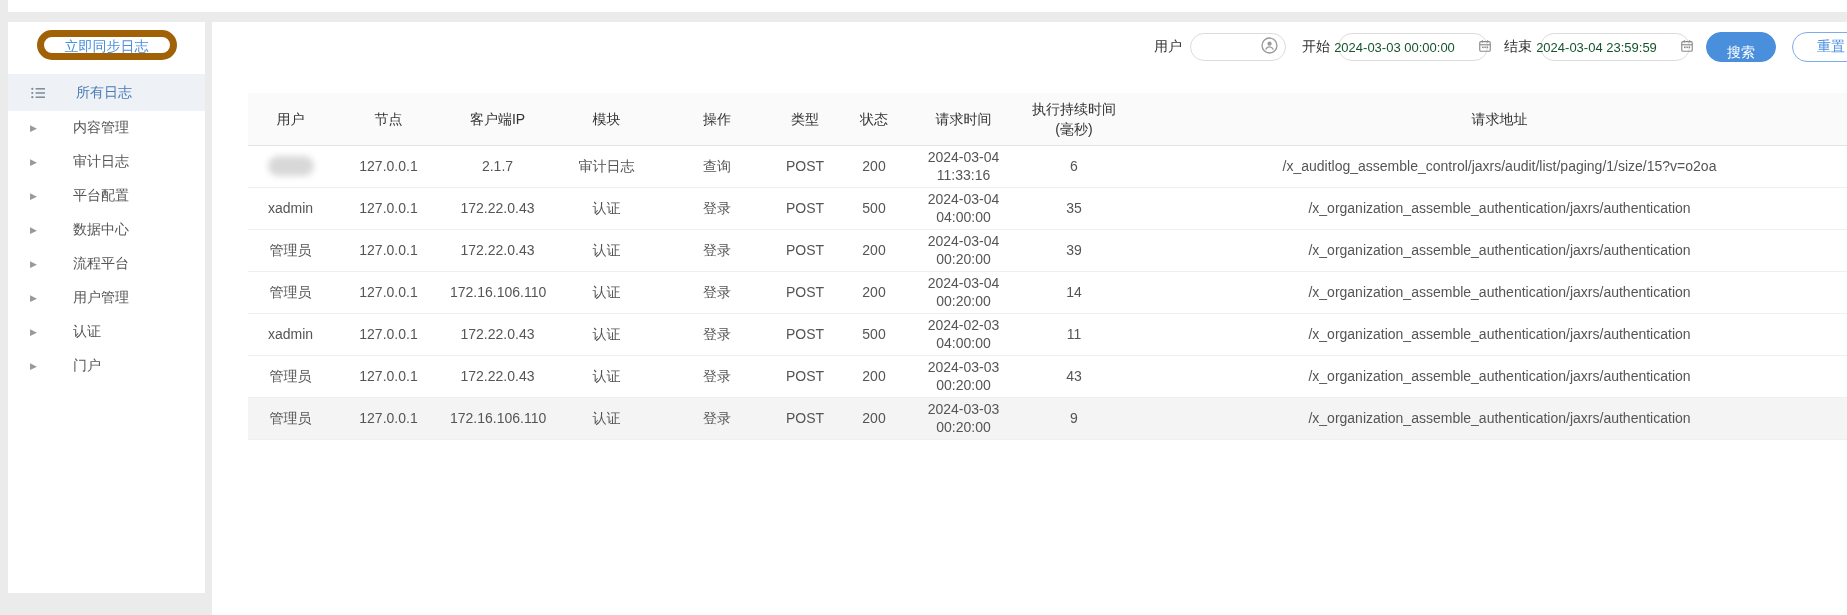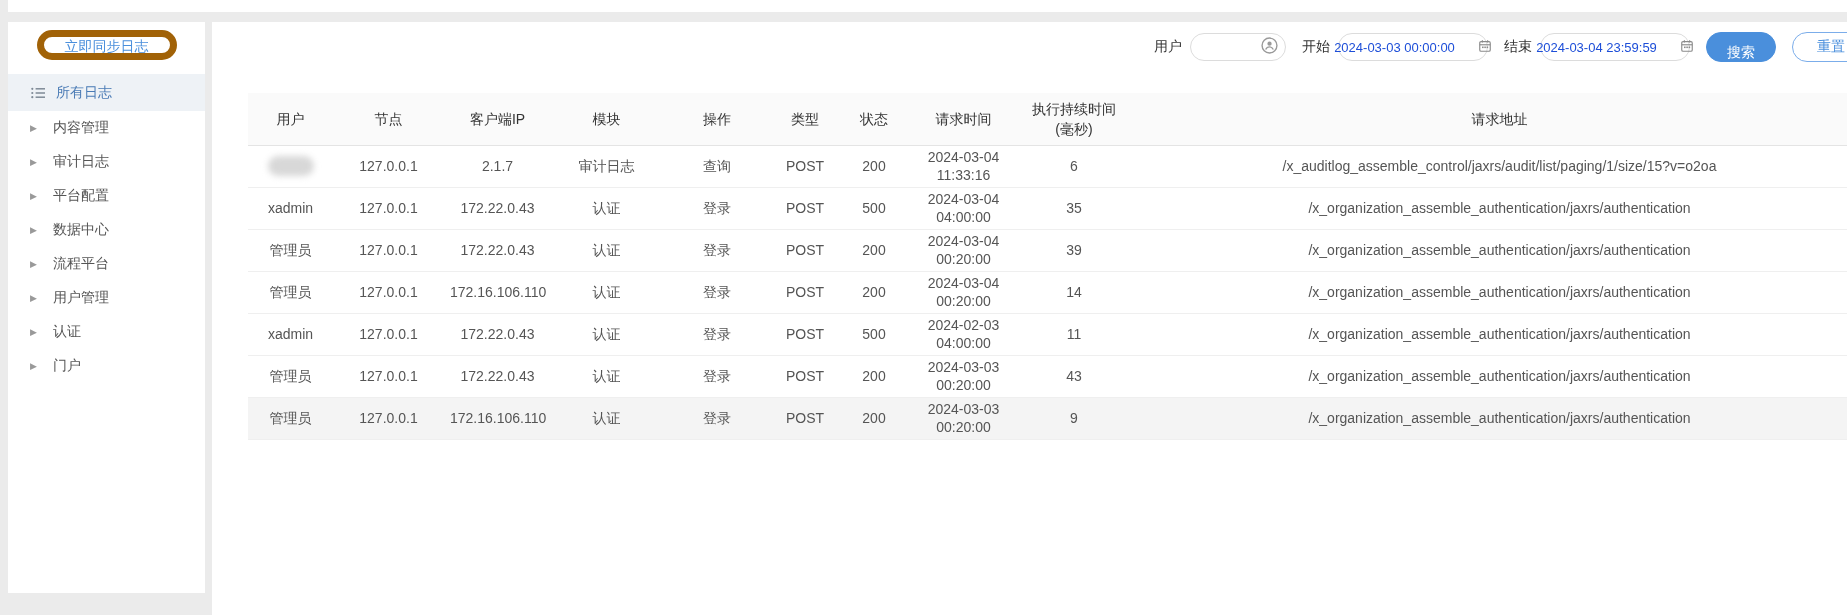--- a/index.html
+++ b/index.html
@@ -15,37 +15,37 @@
   
   .sidebar { position:absolute; left:8px; top:22px; width:197px; height:571px; background:#fff; }
   .sync-btn {
     display:block; margin:8px auto 14px; width:140px; height:30px;
     border-radius:15px; border:7px solid #a16207; background:#fff;
     color:var(--accent); font-size:14px; font-family:inherit; cursor:pointer;
   }
   .menu { margin-top:12px; }
   .menu-item {
     height:34px; display:flex; align-items:center; padding-left:22px;
-    font-size:14px; color:#555; cursor:pointer; white-space:nowrap;
+    font-size:14px; color:#555; cursor:pointer; white-space:nowrap;gap:20px;
   }
   .menu-item.selected { height:37px; background:var(--sel-bg); color:#4a7bb5; }
   .tri { font-size:9px; color:#999; margin-right:13px; width:10px; flex:none; }
   .licon { width:16px; height:16px; margin-right:10px; flex:none; display:inline-flex; }
 
   
   .main { position:absolute; left:212px; top:22px; right:0; bottom:0; background:#fff; overflow:hidden; }
 
   .filter-bar { position:absolute; top:10px; right:-23px; display:flex; align-items:center; }
   .flabel { font-size:14px; color:#333; margin:0 8px 0 16px; white-space:nowrap; }
   .pill {
     height:28px; border:1px solid #dcdcdc; border-radius:14px; background:#fff;
     display:inline-flex; align-items:center; justify-content:center;
   }
   .user-input { width:96px; justify-content:flex-end; padding-right:7px; cursor:text; }
-  .date-input { width:150px; gap:23px; font-size:13px; color:#1d4ed8; cursor:pointer; white-space:nowrap; }
+  .date-input { width:150px; gap:23px; font-size:13px; color:#14532d; cursor:pointer; white-space:nowrap; }
   .btn {
     height:30px; border-radius:15px; font-size:14px; font-family:inherit;
     padding:11px 20px; margin-left:16px; cursor:pointer; white-space:nowrap;
   }
   .btn.primary { background:var(--accent); color:#fff; border:1px solid var(--accent); }
   .btn.outline { background:#fff; color:var(--accent); border:1px solid #7badea; padding:0 24px; }
 
   
   .table-wrap { position:absolute; left:36px; top:71px; right:0; overflow:hidden; }
   table { border-collapse:collapse; table-layout:fixed; width:1620px; font-size:14px; color:#555; }

